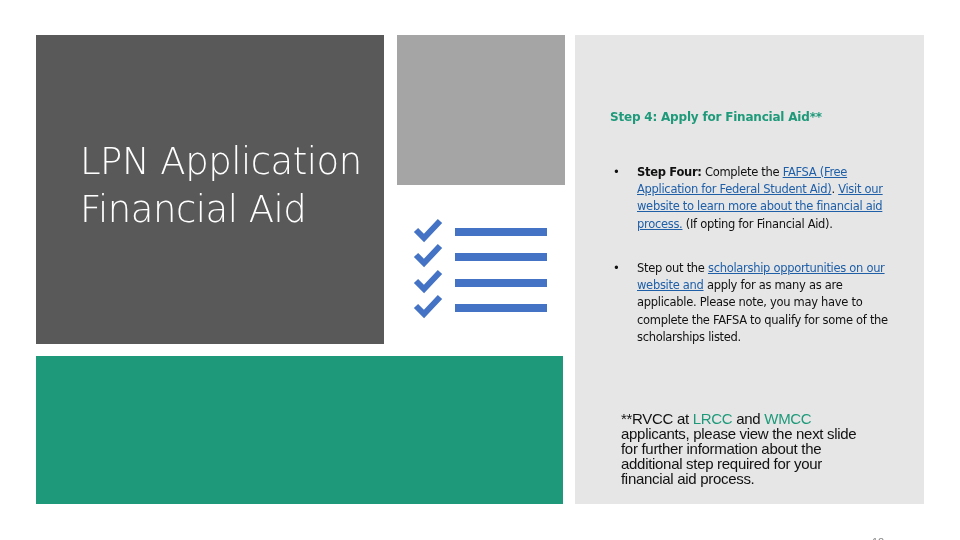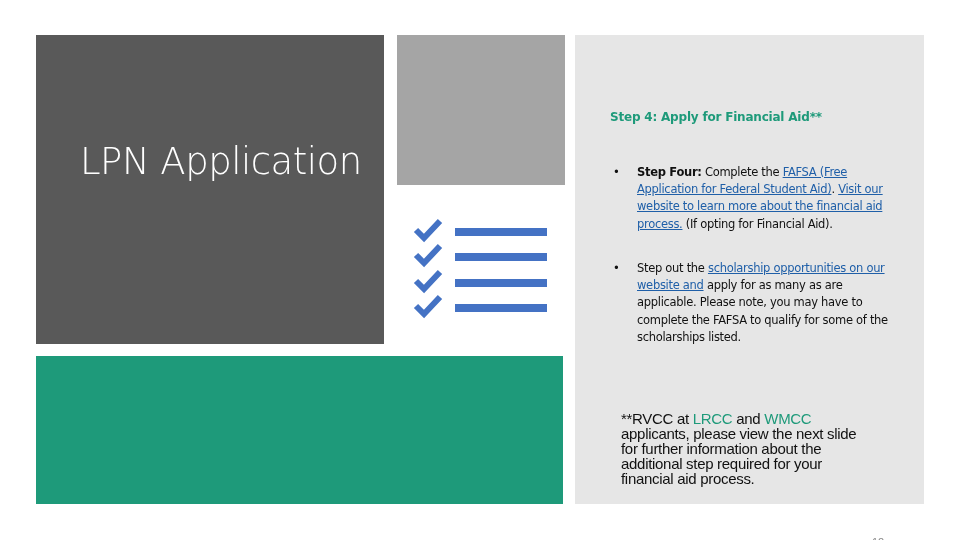--- a/index.html
+++ b/index.html
@@ -58,20 +58,21 @@
 </head>
 <body>
 
 <div class="panel" id="title-panel"></div>
 <div class="panel" id="gray-square"></div>
 <div class="panel" id="green-band"></div>
 <div class="panel" id="content-panel"></div>
 
 <h1 id="slide-title">
   <span>LPN Application</span>
+  <span>Financial Aid</span>
 </h1>
 
 <div id="checklist">
   <div class="check-row" style="top:0px;">
     <svg width="30" height="26" viewBox="0 0 30 26">
       <polyline points="3,13 11,21 27,4" fill="none" stroke="#4472c4" stroke-width="6" stroke-linejoin="miter"></polyline>
     </svg>
     <div class="check-line" style="top:11px;"></div>
   </div>
   <div class="check-row" style="top:25px;">

